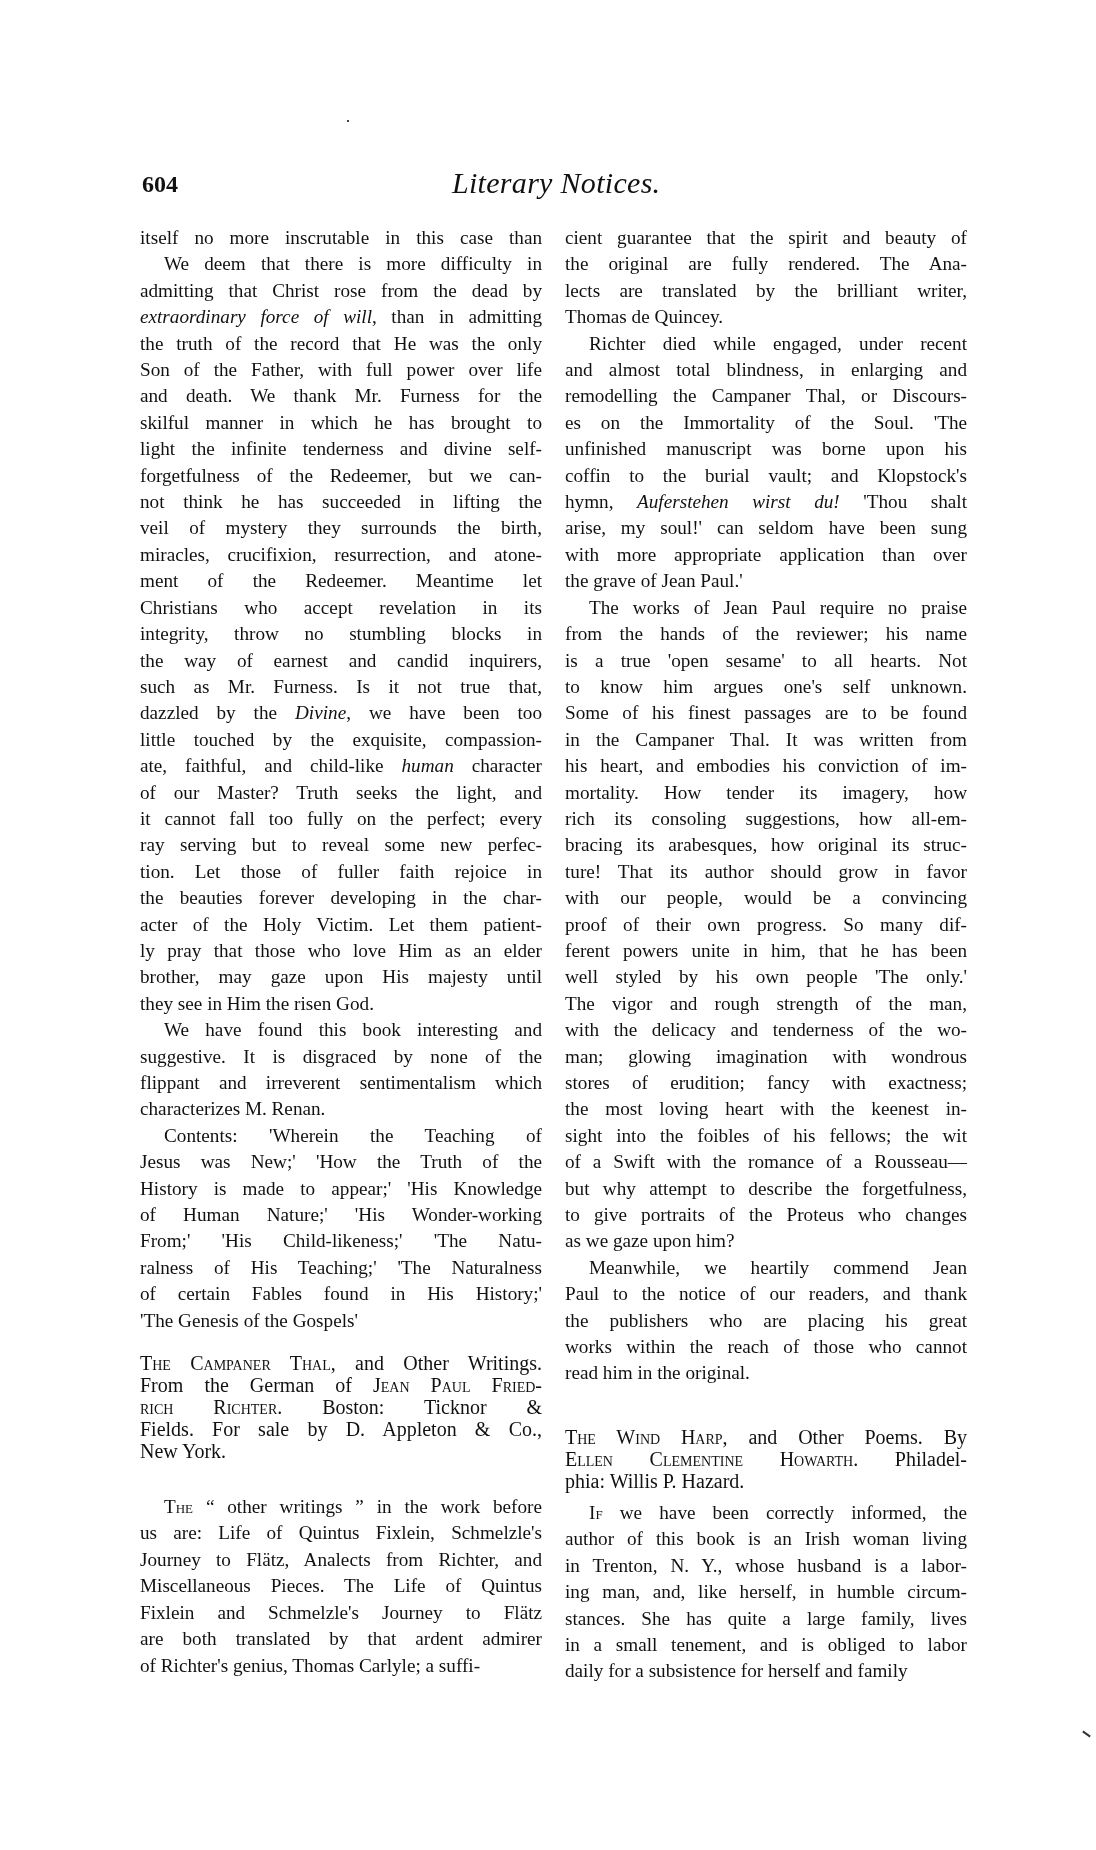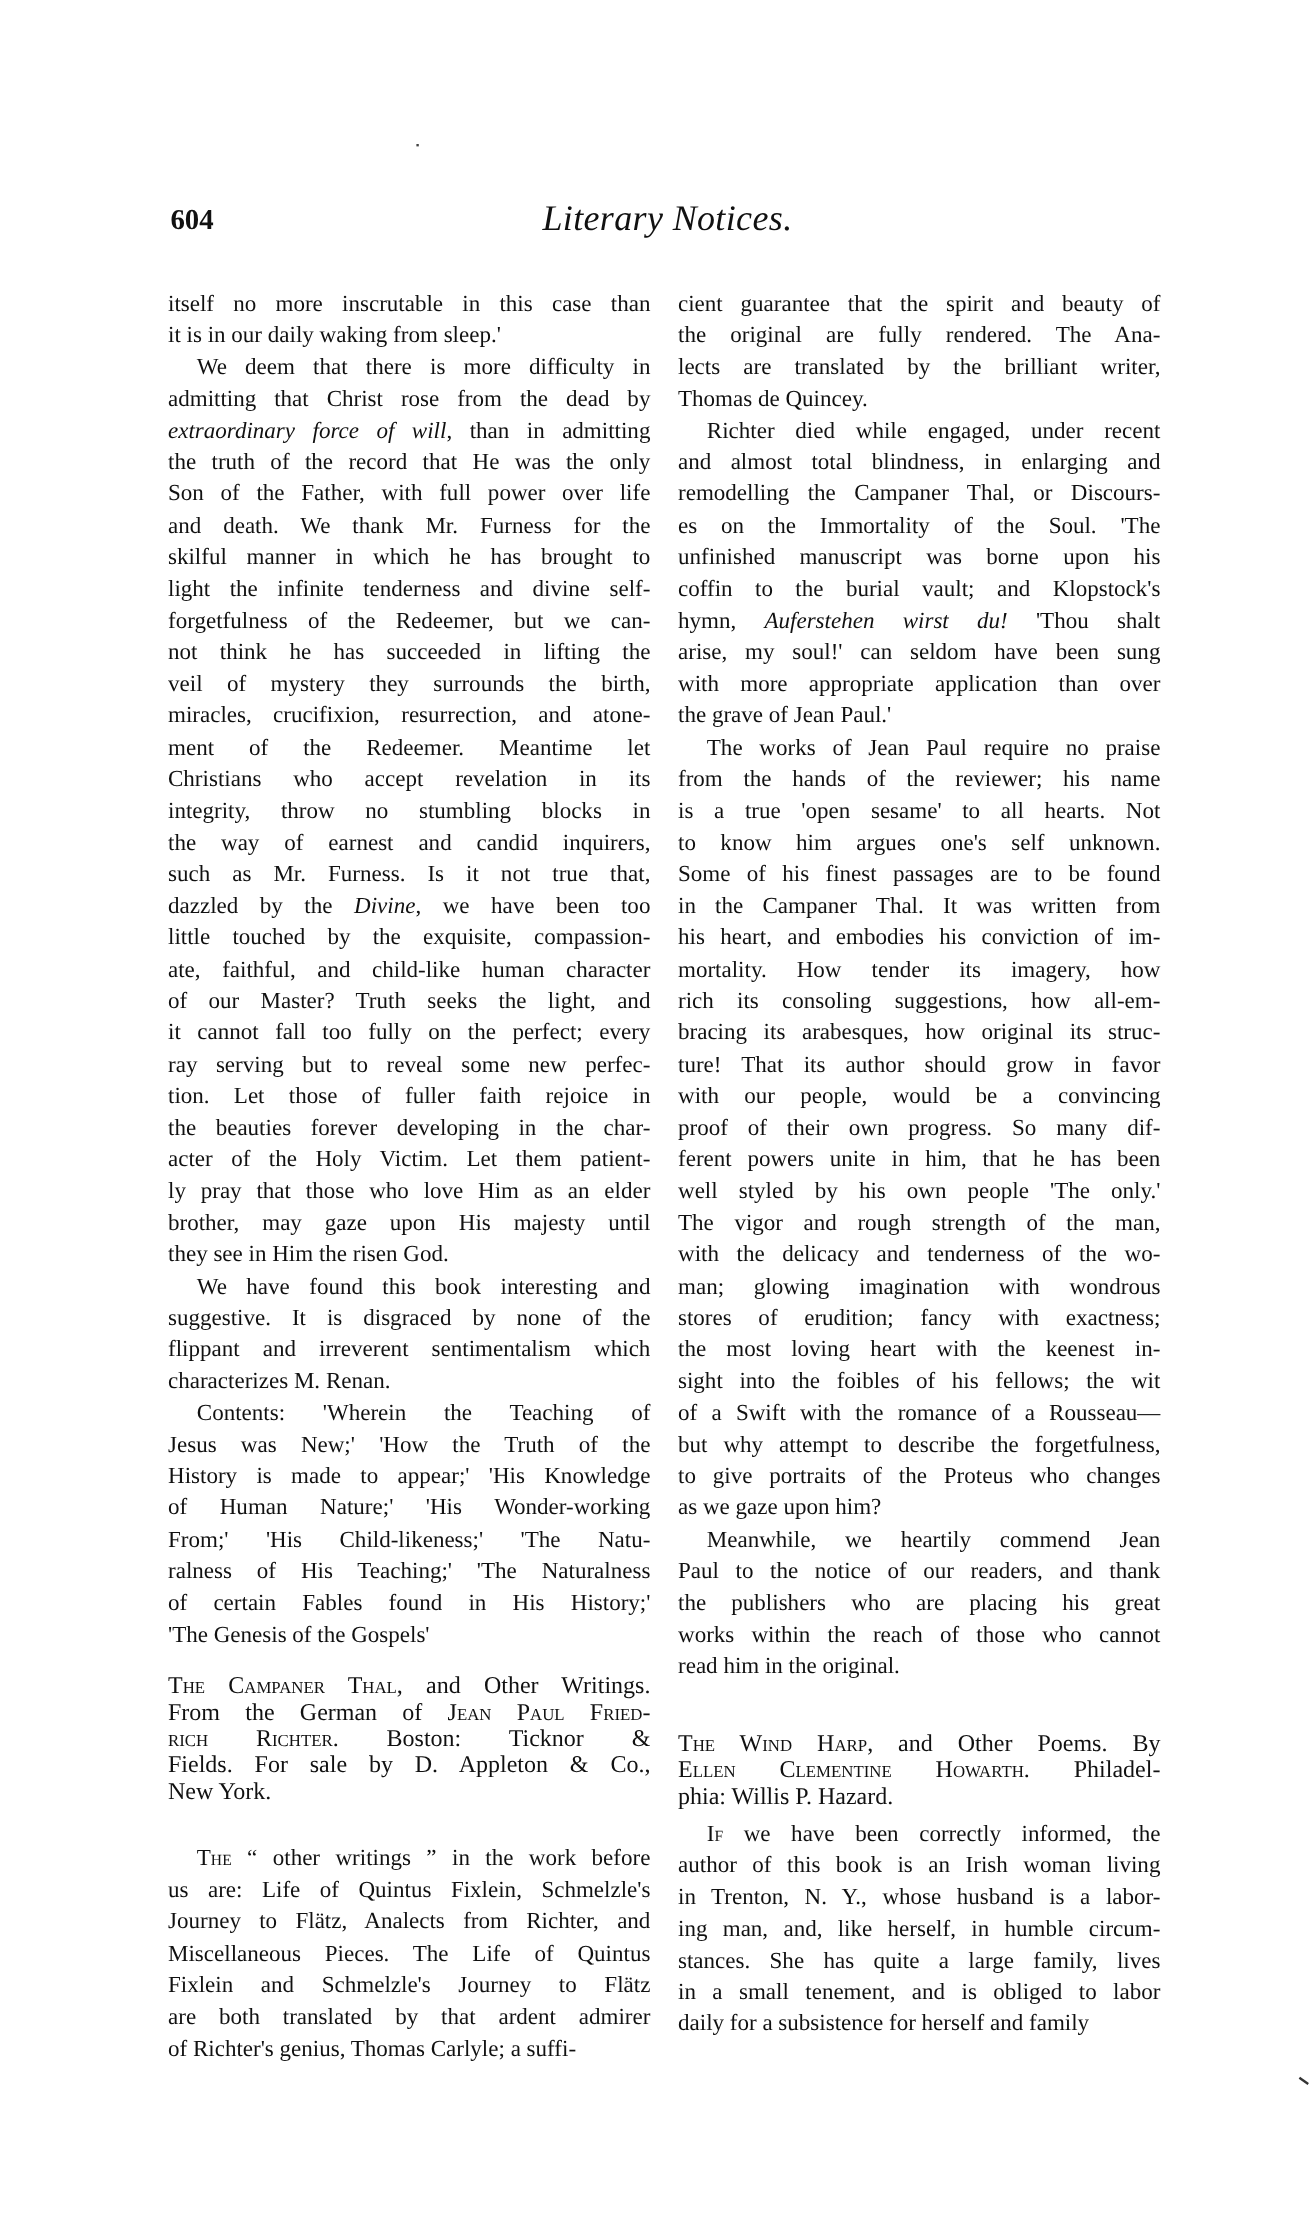--- a/index.html
+++ b/index.html
@@ -5,21 +5,21 @@
   html, body { margin: 0; padding: 0; background: #ffffff; }
   body { width: 1096px; height: 1850px; position: relative; overflow: hidden;
          font-family: "DejaVu Serif", "Liberation Serif", serif; color: #111111; }
   .page { position: absolute; left: 0; top: 0; width: 1096px; height: 1757px; }
   .dot { position: absolute; left: 347px; top: 120px; width: 2px; height: 2px; background: #444; }
   .mark { position: absolute; left: 1082px; top: 1733px; width: 9px; height: 2px; background: #333; transform: rotate(35deg); }
   .page-number { position: absolute; left: 142px; top: 170px; font-family: "Liberation Serif", serif;
                  font-weight: bold; font-size: 24px; line-height: 28px; }
   .running-title { position: absolute; left: 452px; top: 166px; font-family: "Liberation Serif", serif;
                    font-style: italic; font-size: 30px; line-height: 34px; letter-spacing: 0.3px; }
-  .column { position: absolute; top: 241px; width: 402px; font-family: "Liberation Serif", serif;
+  .column { position: absolute; top: 225px; width: 402px; font-family: "Liberation Serif", serif;
             font-size: 19.2px; line-height: 26.4px; text-align: justify; }
   .col-left { left: 140px; }
   .col-right { left: 565px; }
   .line { display: block; text-align: justify; text-align-last: justify; white-space: nowrap; }
   .line.last { text-align-last: left; }
   .book-heading { margin: 18px 0 8px 0; padding-left: 20px; text-indent: -20px; font-size: 20px; line-height: 22px; }
   .book-heading .line { white-space: nowrap; }
   .sc { font-variant: small-caps; }
 </style>
 </head>
@@ -28,21 +28,20 @@
 <div class="page">
   <div class="dot"></div>
   <div class="mark"></div>
 
   <div class="page-number">604</div>
   <div class="running-title">Literary Notices.</div>
 
   <div class="column col-left">
     <div id="L-p1">
         <span class="line">itself  no more inscrutable  in  this  case than</span>
-        <span class="line last">it is in our daily waking from  sleep.'</span>
       </div>
     <div id="L-p2">
         <span class="line" style="padding-left: 24px;">We deem that there  is  more  difficulty  in</span>
         <span class="line">admitting that Christ rose  from the dead  by</span>
         <span class="line"><span style="font-style: italic;">extraordinary force of will</span><span>, than in admitting</span></span>
         <span class="line">the truth of  the record that He was the only</span>
         <span class="line">Son of  the Father, with full  power  over life</span>
         <span class="line">and  death.   We  thank Mr. Furness  for  the</span>
         <span class="line">skilful  manner in which  he  has  brought  to</span>
         <span class="line">light the infinite tenderness and  divine  self-</span>
@@ -50,21 +49,21 @@
         <span class="line">not  think  he  has  succeeded  in  lifting  the</span>
         <span class="line">veil of mystery  they  surrounds  the  birth,</span>
         <span class="line">miracles, crucifixion, resurrection, and atone-</span>
         <span class="line">ment   of    the   Redeemer.    Meantime   let</span>
         <span class="line">Christians   who   accept   revelation   in   its</span>
         <span class="line">integrity,  throw  no  stumbling  blocks  in</span>
         <span class="line">the  way  of  earnest  and  candid  inquirers,</span>
         <span class="line">such  as  Mr. Furness.  Is  it  not  true  that,</span>
         <span class="line"><span>dazzled  by  the </span><span style="font-style: italic;">Divine</span><span>,  we  have  been  too</span></span>
         <span class="line">little  touched  by the exquisite, compassion-</span>
-        <span class="line"><span>ate, faithful, and child-like </span><span style="">human</span><span> character</span></span>
+        <span class="line"><span>ate, faithful, and child-like </span><span style="font-style: italic;">human</span><span> character</span></span>
         <span class="line">of  our  Master?   Truth  seeks  the light, and</span>
         <span class="line">it cannot fall too fully on the perfect;  every</span>
         <span class="line">ray serving  but  to  reveal  some new  perfec-</span>
         <span class="line">tion.  Let  those  of  fuller  faith  rejoice  in</span>
         <span class="line">the beauties forever  developing in  the  char-</span>
         <span class="line">acter of the Holy Victim.   Let them  patient-</span>
         <span class="line">ly pray that  those who love Him as an elder</span>
         <span class="line">brother,  may  gaze  upon  His  majesty  until</span>
         <span class="line last">they see in Him the  risen God.</span>
       </div>

